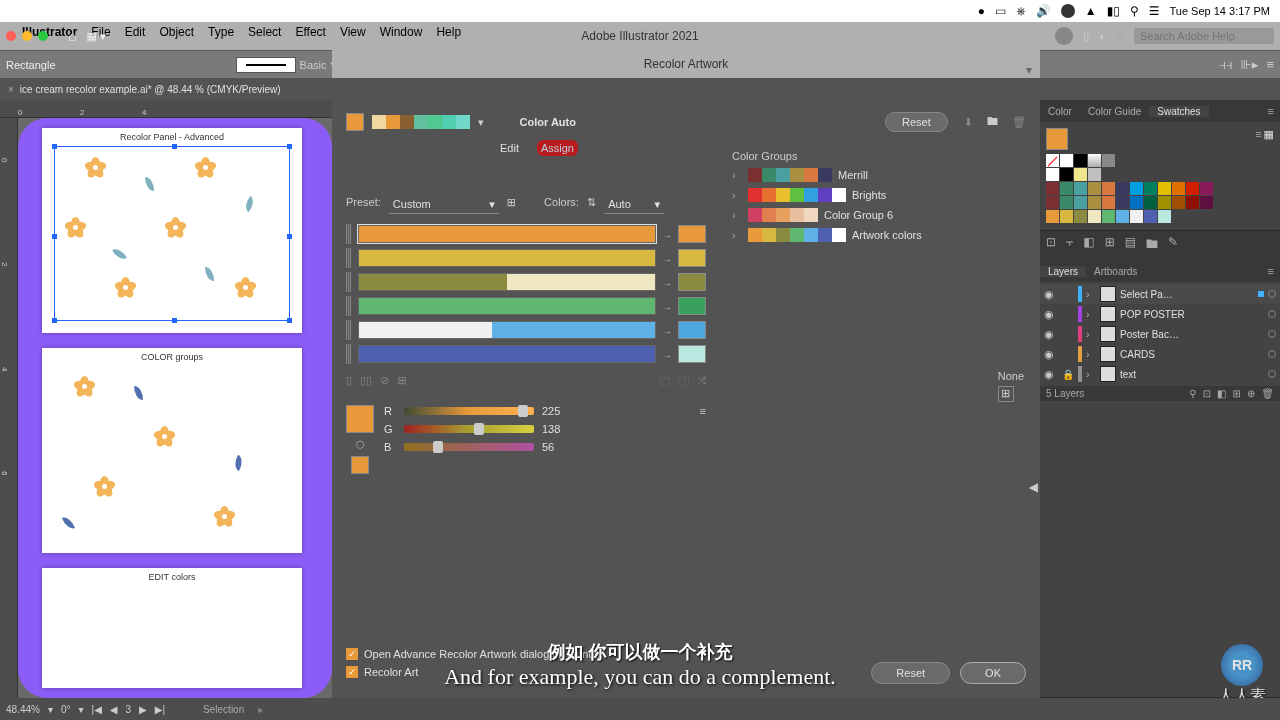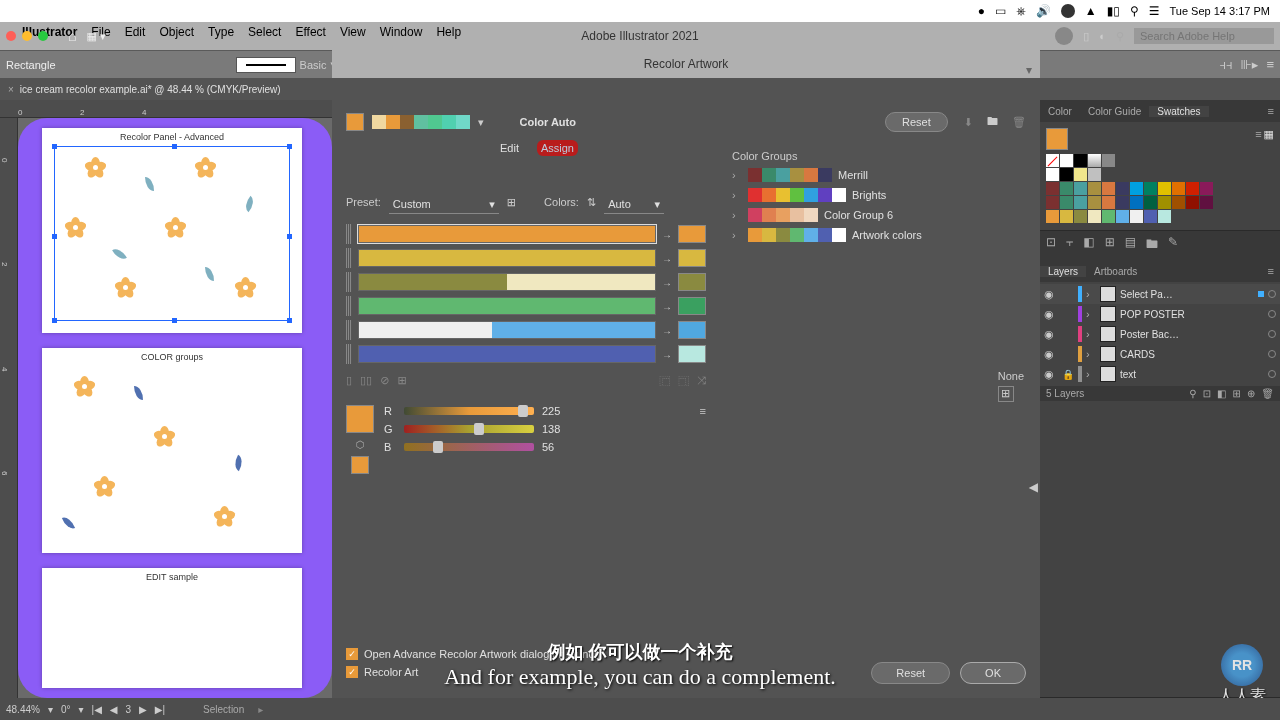--- a/index.html
+++ b/index.html
@@ -337,21 +337,21 @@
               <span class="petal" style="transform:rotate(288deg)"></span>
               <span class="fl-center"></span>
             </div>
           <span class="leaf" style="top:20px;left:80px;background:#5070b0"></span>
           <span class="leaf" style="top:90px;left:180px;background:#5070b0;transform:rotate(30deg)"></span>
           <span class="leaf" style="top:150px;left:10px;background:#5070b0;transform:rotate(-20deg)"></span>
         </div>
       </div>
 
       <div class="artboard" style="top:450px;left:24px;width:260px;height:120px">
-        <span class="ab-label">EDIT sample</span>
+        <span class="ab-label">EDIT colors</span>
       </div>
     </div>
   </div>
 
   <div class="dialog">
     <div class="dialog-body">
       <div class="d-row">
         <span class="sw-main"></span>
         <div class="sw-strip">
           <span style="background:#f0d8a0"></span>

